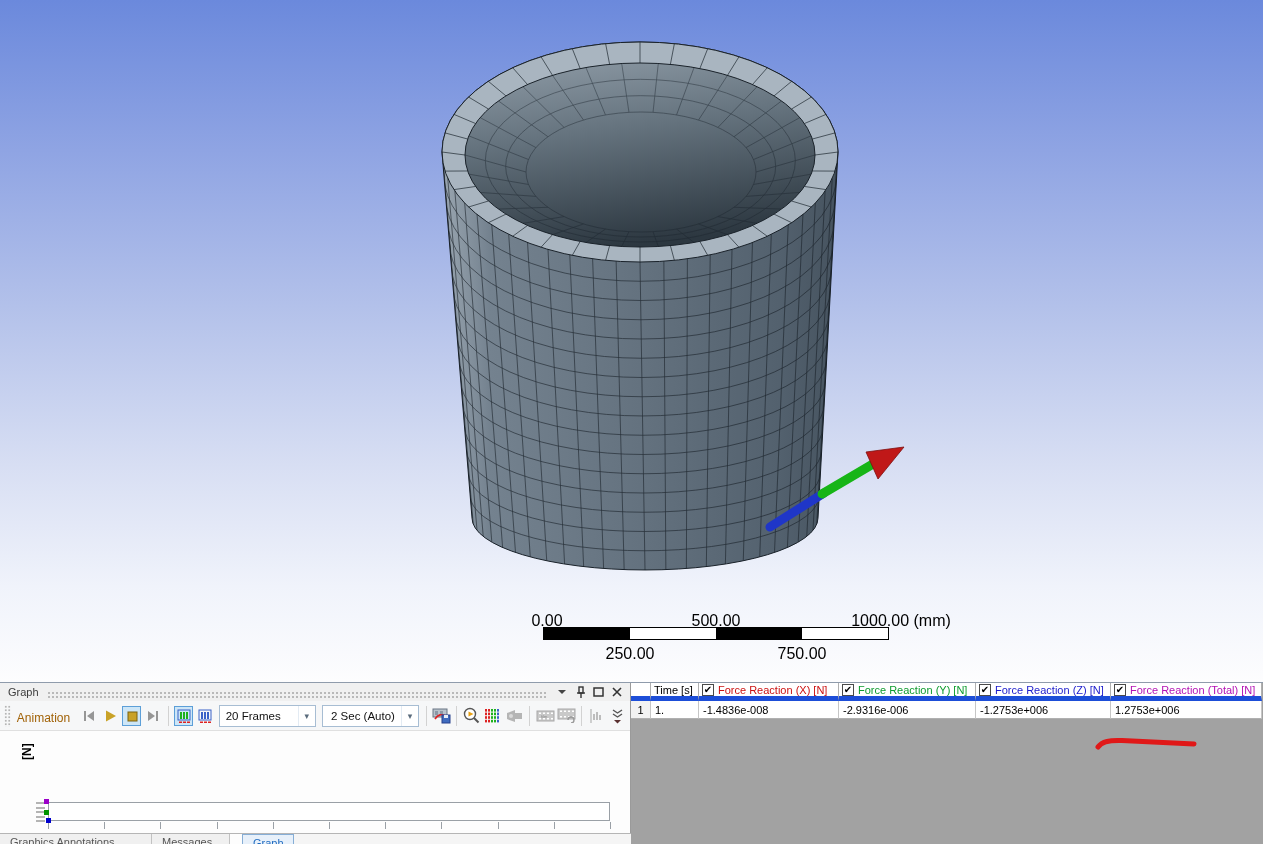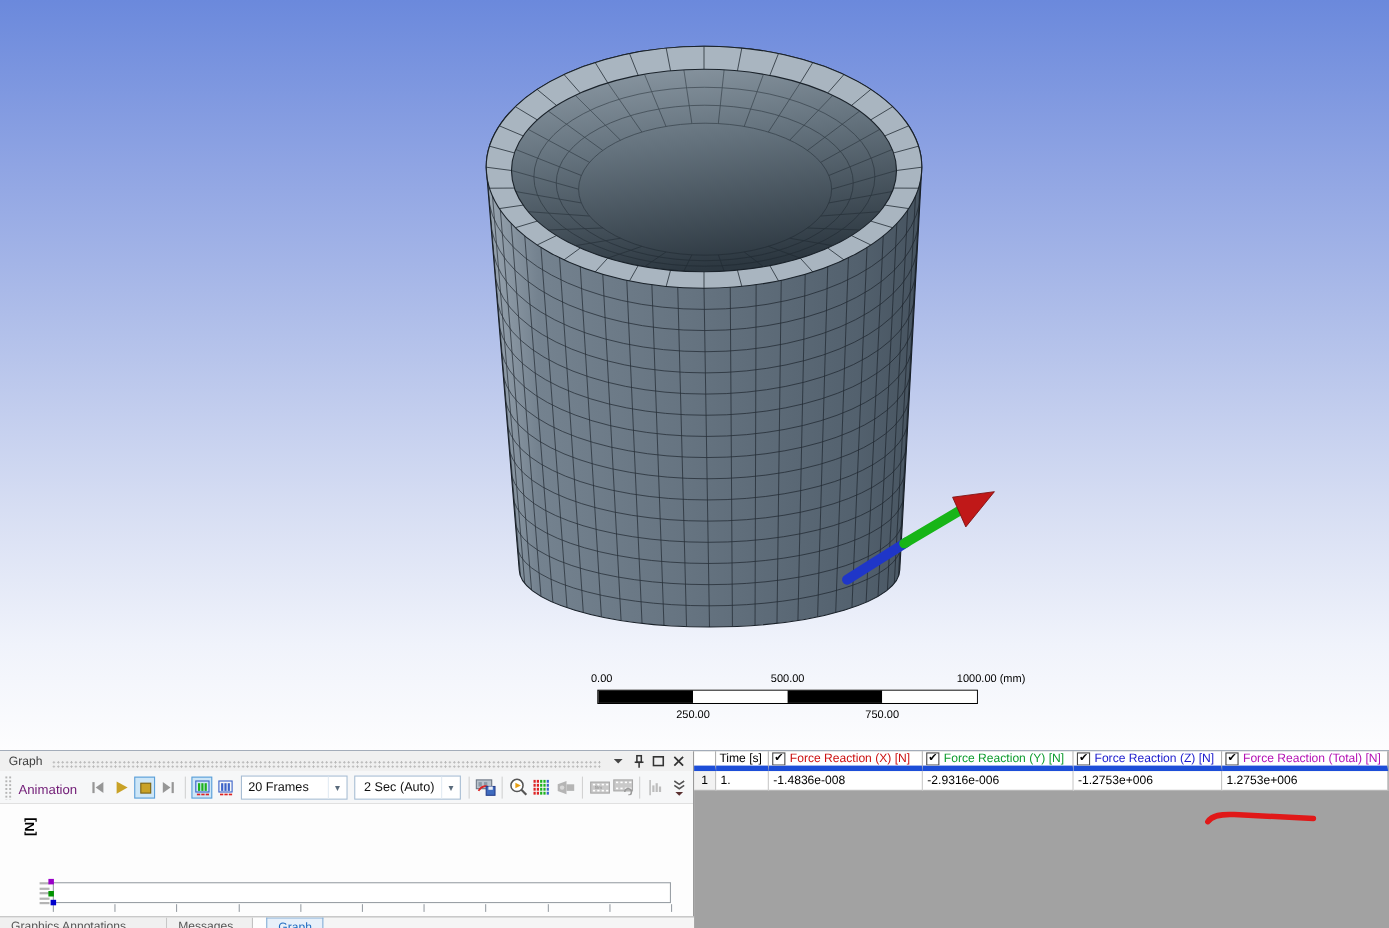--- a/index.html
+++ b/index.html
@@ -13,40 +13,40 @@
   #scene { position:absolute; left:0; top:0; }
   .vp-header { position:absolute; left:11px; top:12px; color:#000; font-size:12px; line-height:16px; }
   .vp-header .t1 { font-weight:bold; }
 
   
   #ruler { position:absolute; left:0; top:0; width:1263px; height:682px; pointer-events:none; }
   .ruler-bar { position:absolute; left:543px; top:627px; width:346px; height:13px;
                border:1px solid #000; display:flex; background:#fff; }
   .ruler-bar .seg { flex:1; }
   .seg.b { background:#000; } .seg.w { background:#fff; }
-  .ruler-lab { position:absolute; font-size:10px; color:#000; transform:translateX(-50%); white-space:nowrap; }
+  .ruler-lab { position:absolute; font-size:16px; color:#000; transform:translateX(-50%); white-space:nowrap; }
 
   
   #bottom { position:absolute; left:0; top:682px; width:1263px; height:162px;
             border-top:1px solid #8f9bab; display:flex; background:#f0f0f0; }
   .panel-title { height:18px; background:#f0f0f0; display:flex; align-items:center;
                  padding:0 6px 0 8px; font-size:11px; color:#3c3c3c; }
   .dotfill { flex:1; height:7px; margin:4px 6px 0 8px;
              background-image:radial-gradient(#b9b9b9 0.9px, transparent 1px);
              background-size:4px 4px; }
   .tbar-ico { width:15px; height:14px; margin-left:3px; display:flex; align-items:center; justify-content:center; }
 
   
   #graph-panel { width:631px; height:162px; border-right:1px solid #9a9a9a; position:relative;
                  background:#fdfdfd; display:flex; flex-direction:column; }
   #graph-toolbar { height:30px; background:#f6f7f8; border-bottom:1px solid #e0e0e0;
                    display:flex; align-items:center; padding:0 2px; }
   .grip { width:7px; height:22px; margin:0 4px 0 2px;
           background-image:radial-gradient(#b5b5b5 1px, transparent 1.2px); background-size:3.5px 3.5px; }
-  .tb-label { font-size:12px; color:#701a75; margin:4px 8px 0 2px; }
+  .tb-label { font-size:12px; color:#a16207; margin:4px 8px 0 2px; }
   .tb-btn { width:20px; height:20px; display:flex; align-items:center; justify-content:center; margin:0 1px; }
   .tb-btn.sel { background:#cde6f7; border:1px solid #5c9fd8; }
   .tb-sep { width:1px; height:20px; background:#d2d2d2; margin:0 4px; }
   .dd { height:22px; background:#fff; border:1px solid #a7bdd3; display:flex; align-items:center;
         font-size:11.5px; color:#111; margin:0 3px; }
   .dd .dd-val { padding:0 6px; flex:1; white-space:nowrap; }
   .dd .dd-arrow { width:17px; height:100%; display:flex; align-items:center; justify-content:center;
                   color:#5a6b7c; font-size:9px; border-left:1px solid #e3ebf3; }
   #graph-content { position:relative; flex:1; background:#fdfdfd; }
   .axis-y { position:absolute; left:14px; top:747px; font-size:12px; font-weight:bold; color:#000;

